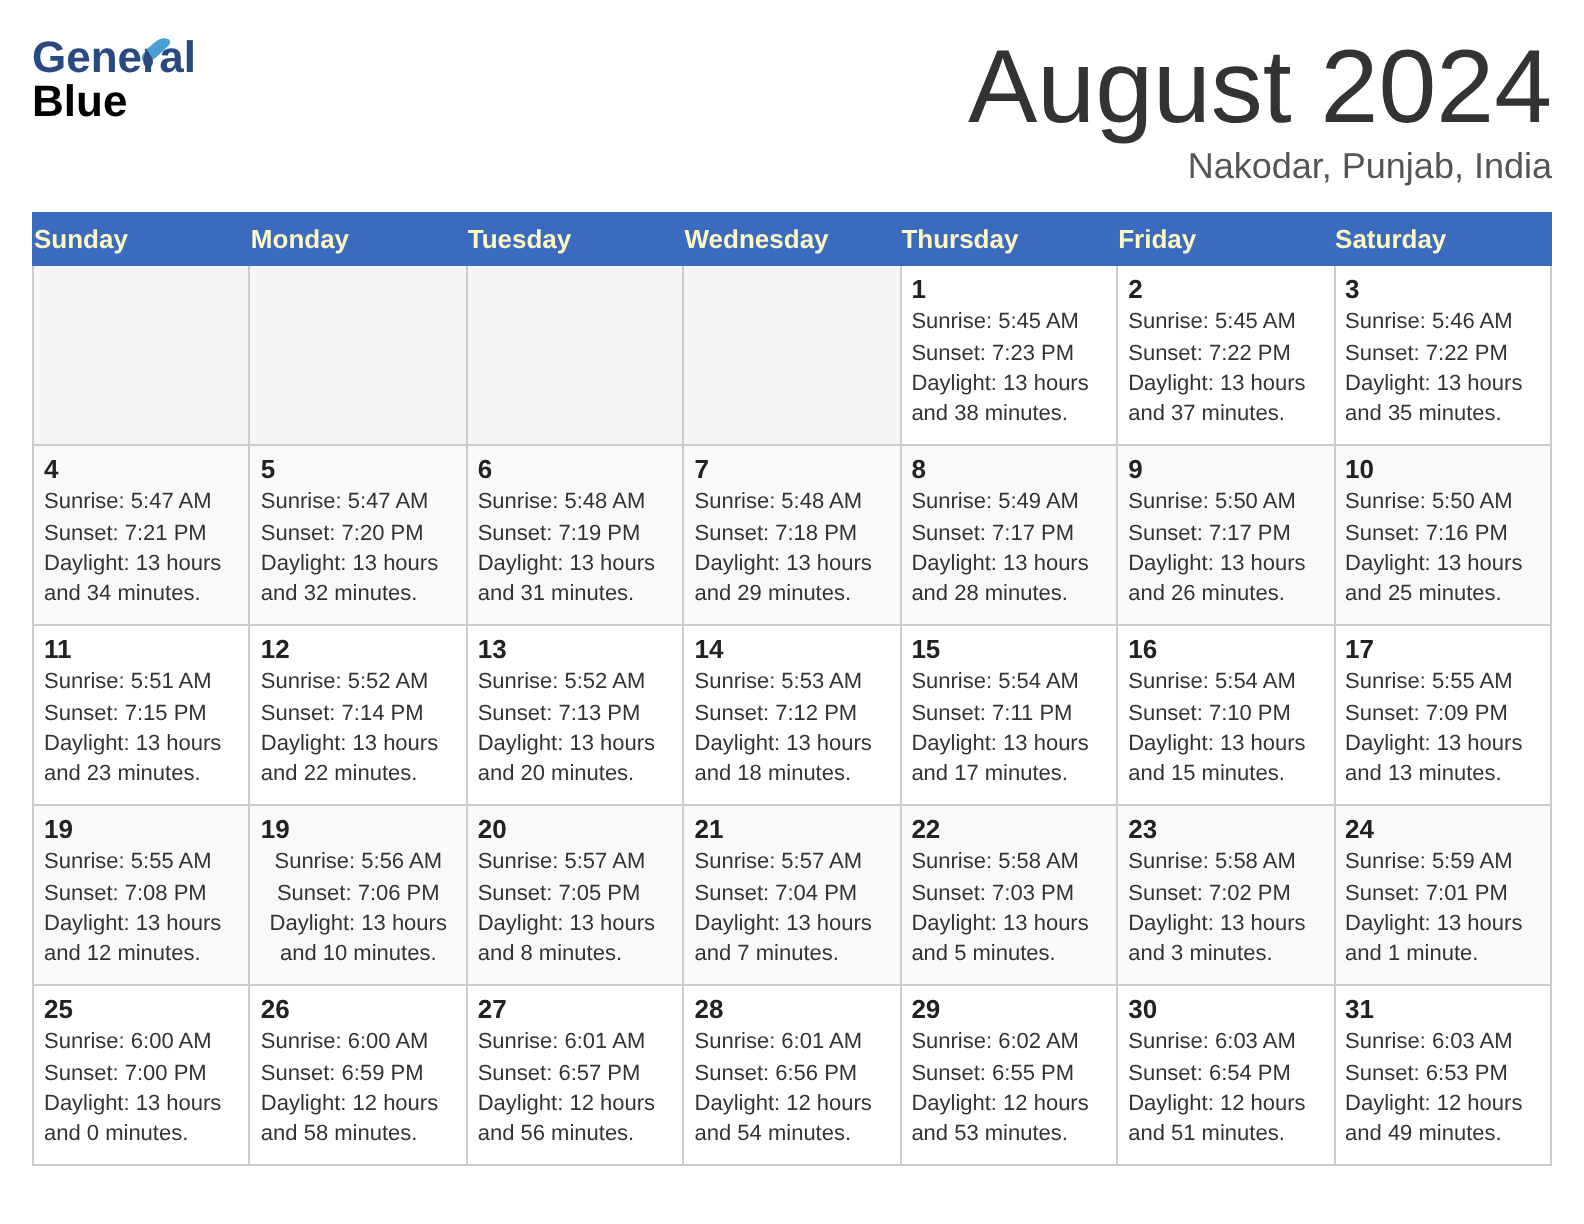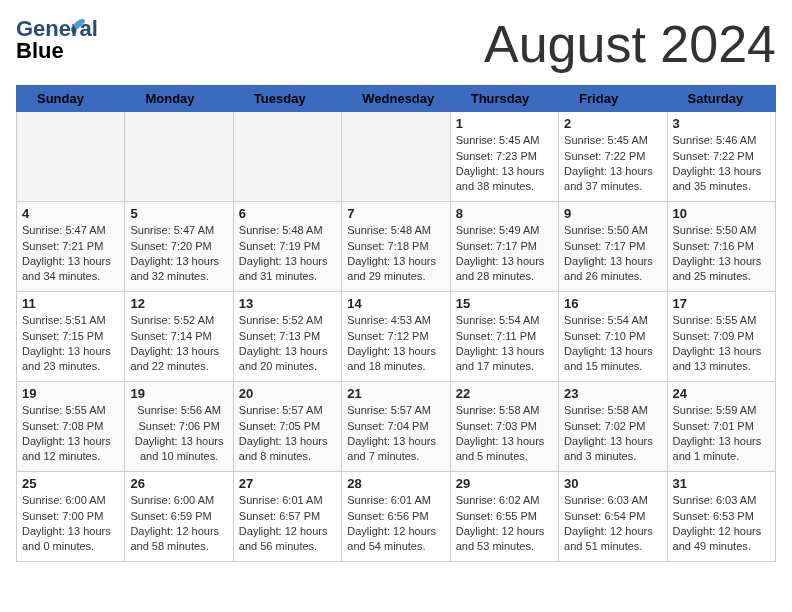--- a/index.html
+++ b/index.html
@@ -34,23 +34,23 @@
       font-size: 18px;
       color: #555;
     }
     table {
       width: 100%;
       border-collapse: collapse;
       table-layout: fixed;
     }
     th {
       background-color: #3a6bbf;
-      color: #000000;
+      color: #fef9c3;
       text-align: left;
-      padding: 5px 20px;
+      padding: 5px 0;
       font-size: 13px;
       font-weight: bold;
       border: 1px solid #3a6bbf;
     }
     td {
       border: 1px solid #ccc;
       vertical-align: top;
       padding: 4px 5px;
       font-size: 11px;
       color: #222;
@@ -88,20 +88,21 @@
 
         <svg style="position:absolute;top:0;right:-18px;" width="22" height="22" viewBox="0 0 30 30">
           <path d="M25 5 C20 2, 14 8, 10 12 C8 14, 5 18, 8 20 C11 22, 16 18, 20 14 C24 10, 28 8, 25 5Z" fill="#4a9fd4"></path>
           <path d="M10 12 C8 16, 6 22, 10 24 C13 25, 15 22, 14 18Z" fill="#2a4a7f"></path>
         </svg>
       </div>
     </div>
   </div>
   <div class="title-block">
     <div class="month-title">August 2024</div>
+    <div class="location-title">Nakodar, Punjab, India</div>
   </div>
 </div>
 
 <table>
   <thead>
     <tr>
     <th>Sunday</th>
         <th>Monday</th>
         <th>Tuesday</th>
         <th>Wednesday</th>
@@ -206,21 +207,21 @@
         </td>
         <td>
           <span class="day-number">13</span>
           <div class="day-detail" style="white-space: pre-line;">Sunrise: 5:52 AM
 Sunset: 7:13 PM
 Daylight: 13 hours
 and 20 minutes.</div>
         </td>
         <td>
           <span class="day-number">14</span>
-          <div class="day-detail" style="white-space: pre-line;">Sunrise: 4:53 AM
+          <div class="day-detail" style="white-space: pre-line;">Sunrise: 5:53 AM
 Sunset: 7:12 PM
 Daylight: 13 hours
 and 18 minutes.</div>
         </td>
         <td>
           <span class="day-number">15</span>
           <div class="day-detail" style="white-space: pre-line;">Sunrise: 5:54 AM
 Sunset: 7:11 PM
 Daylight: 13 hours
 and 17 minutes.</div>

